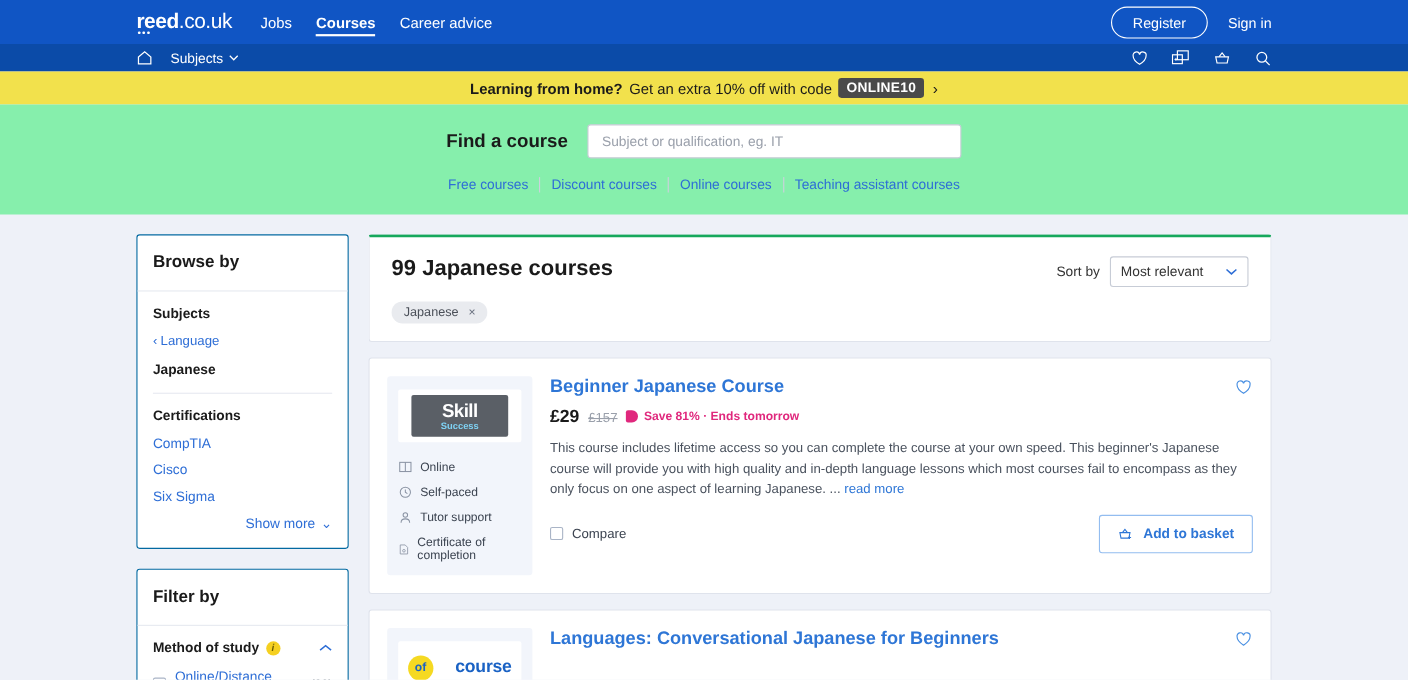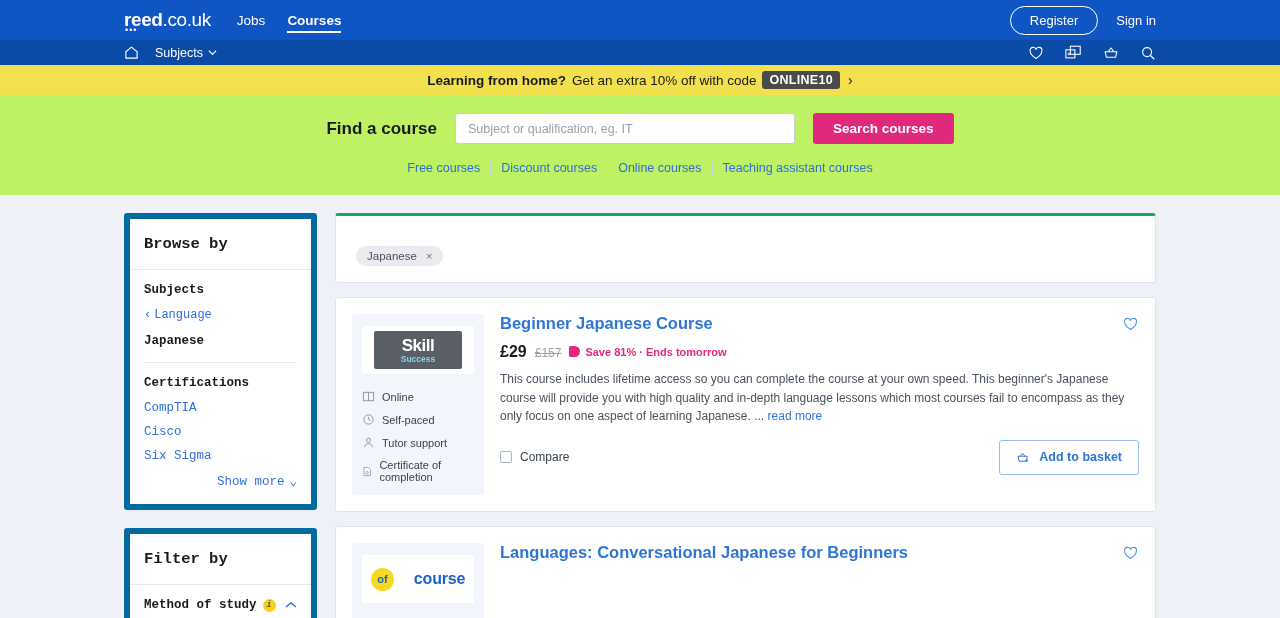--- a/index.html
+++ b/index.html
@@ -53,21 +53,21 @@
     font-size: 13.5px; color: #1a1a1a; gap: 6px;
   }
   .promo b { font-weight: 700; }
   .promo-code {
     background: #4a4a4a; color: #fff; font-weight: 700; font-size: 12.5px;
     padding: 2px 7px; border-radius: 3px; letter-spacing: .3px;
   }
   .promo-arrow { font-size: 14px; color:#1a1a1a; margin-left:2px; }
 
   
-  .hero { background: #bef264; height: 100px; padding-top: 18px; }
+  .hero { background: #86efac; height: 100px; padding-top: 18px; }
   .hero-row { display: flex; align-items: center; justify-content: center; gap: 18px; }
   .hero-label { font-size: 17px; font-weight: 700; color: #1a1a1a; }
   .search-input {
     width: 340px; height: 31px; border: 1px solid #c7ccd6; border-radius: 3px;
     padding: 0 12px; font-size: 12.5px; color: #333; font-family: inherit;
     outline: none;
   }
   .search-input::placeholder { color: #9aa0ab; }
   .btn-search {
     background: #e0287d; color: #fff; border: none; border-radius: 3px;
@@ -82,21 +82,21 @@
     color: #2e6ed6; text-decoration: none; padding: 0 10px;
     border-right: 1px solid #ccd2dd;
   }
   .quick-links a:last-child { border-right: none; }
 
   
   .content { width: 1032px; margin: 0 auto; padding-top: 18px; display: flex; gap: 18px; }
   .col-left { width: 193px; flex: none; }
   .col-right { flex: 1; }
 
-  .card { background: #fff; border: 6px solid #0369a1; border-radius: 3px; font-family: Liberation Mono, monospace; }
+  .card { background: #fff; border: 1px solid #0369a1; border-radius: 3px; }
   .card-head { padding: 16px 14px; font-size: 15.5px; font-weight: 700; color:#1a1a1a; border-bottom: 1px solid #e6e9f0; }
   .card-body { padding: 13px 14px 15px; }
   .grp-title { font-size: 12.5px; font-weight: 700; color:#1a1a1a; margin-bottom: 11px; }
   .crumb-back { font-size: 12px; color: #2e6ed6; text-decoration:none; display:block; margin-bottom: 12px; }
   .crumb-back .chev { margin-right: 3px; }
   .cur-subject { font-size: 12.5px; font-weight: 700; color:#1a1a1a; }
   .divider { border-top: 1px solid #e6e9f0; margin: 14px 0 13px; }
   .link-item { display:block; font-size: 12.5px; color: #2e6ed6; text-decoration:none; margin-bottom: 10px; }
   .show-more { text-align: right; font-size: 12.5px; color: #2e6ed6; cursor:pointer; margin-top: 3px; }
   .show-more .chev { margin-left: 5px; }
@@ -180,20 +180,21 @@
 
 <div class="topbar">
   <div class="nav-inner">
     <div class="logo">
       <b>reed</b><span>.co.uk</span>
       <span class="dots">•••</span>
     </div>
     <div class="nav-links">
       <a class="nav-link" href="#">Jobs</a>
       <a class="nav-link active" href="#">Courses</a>
+      <a class="nav-link" href="#">Career advice</a>
     </div>
     <div class="nav-right">
       <button class="btn-register">Register</button>
       <a class="link-signin" href="#">Sign in</a>
     </div>
   </div>
 </div>
 
 <div class="subbar">
   <div class="subbar-inner">
@@ -241,21 +242,20 @@
   <b>Learning from home?</b>
   <span>Get an extra 10% off with code</span>
   <span class="promo-code">ONLINE10</span>
   <span class="promo-arrow">›</span>
 </div>
 
 <div class="hero">
   <div class="hero-row">
     <div class="hero-label">Find a course</div>
     <input class="search-input" type="text" placeholder="Subject or qualification, eg. IT" style="">
-    <button class="btn-search">Search courses</button>
   </div>
   <div class="quick-links">
     <a href="#">Free courses</a>
     <a href="#">Discount courses</a>
     <a href="#">Online courses</a>
     <a href="#">Teaching assistant courses</a>
   </div>
 </div>
 
 <div class="content">
@@ -301,20 +301,34 @@
 
       </div>
     </div>
 
   </div>
 
   <div class="col-right">
 
     <div class="results-card">
       <div class="results-head">
+        <div class="results-top">
+          <div class="results-title">99 Japanese courses</div>
+          <div class="sort-wrap">
+            <span class="sort-label">Sort by</span>
+            <div class="sort-select">
+              <span>Most relevant</span>
+              <span class="chev">
+                <svg width="11" height="7" viewBox="0 0 11 7" fill="none" stroke="#2e6ed6" stroke-width="1.4">
+                    <path d="M1 1l4.5 4L10 1"></path>
+                  </svg>
+              </span>
+            </div>
+          </div>
+        </div>
         <div class="chip">
           <span>Japanese</span>
           <span class="x">×</span>
         </div>
       </div>
     </div>
 
     <div class="course-card">
       <div class="course-aside">
         <div class="provider-logo">

